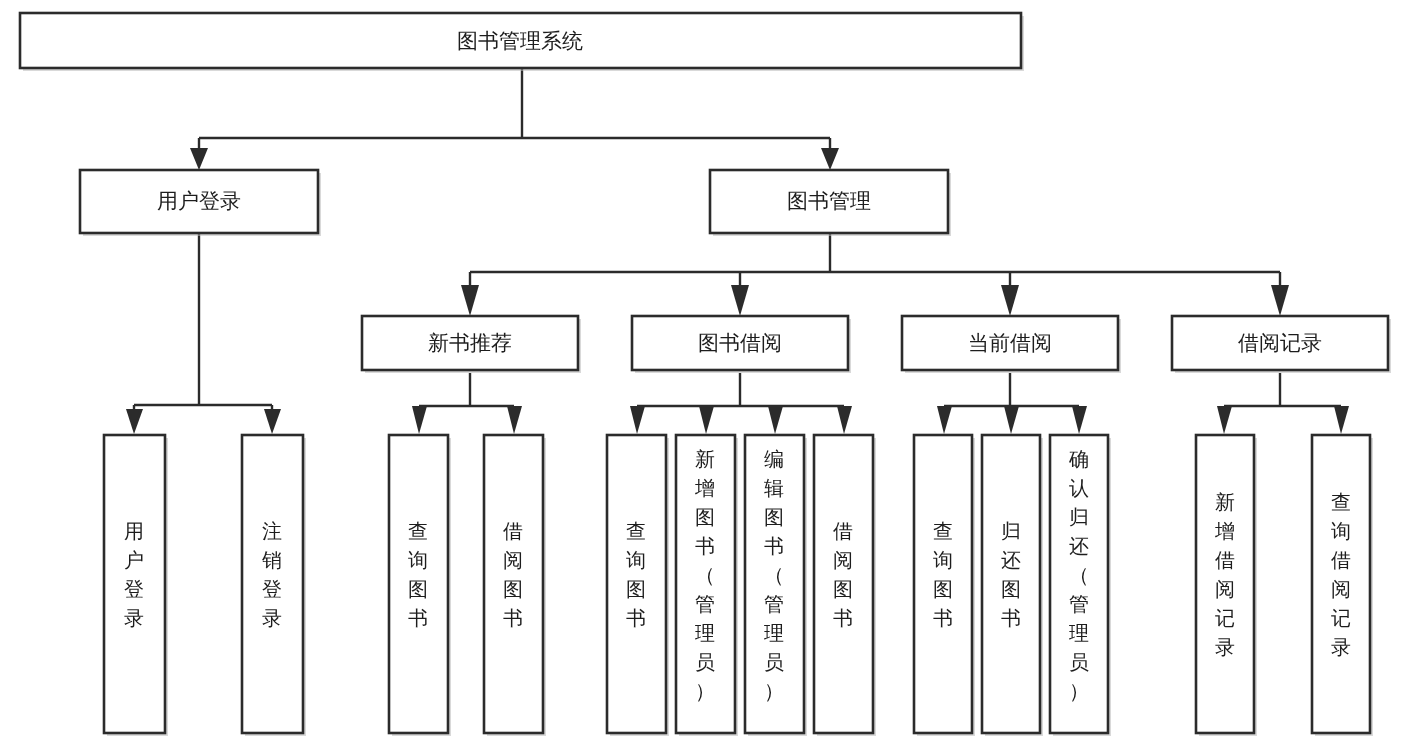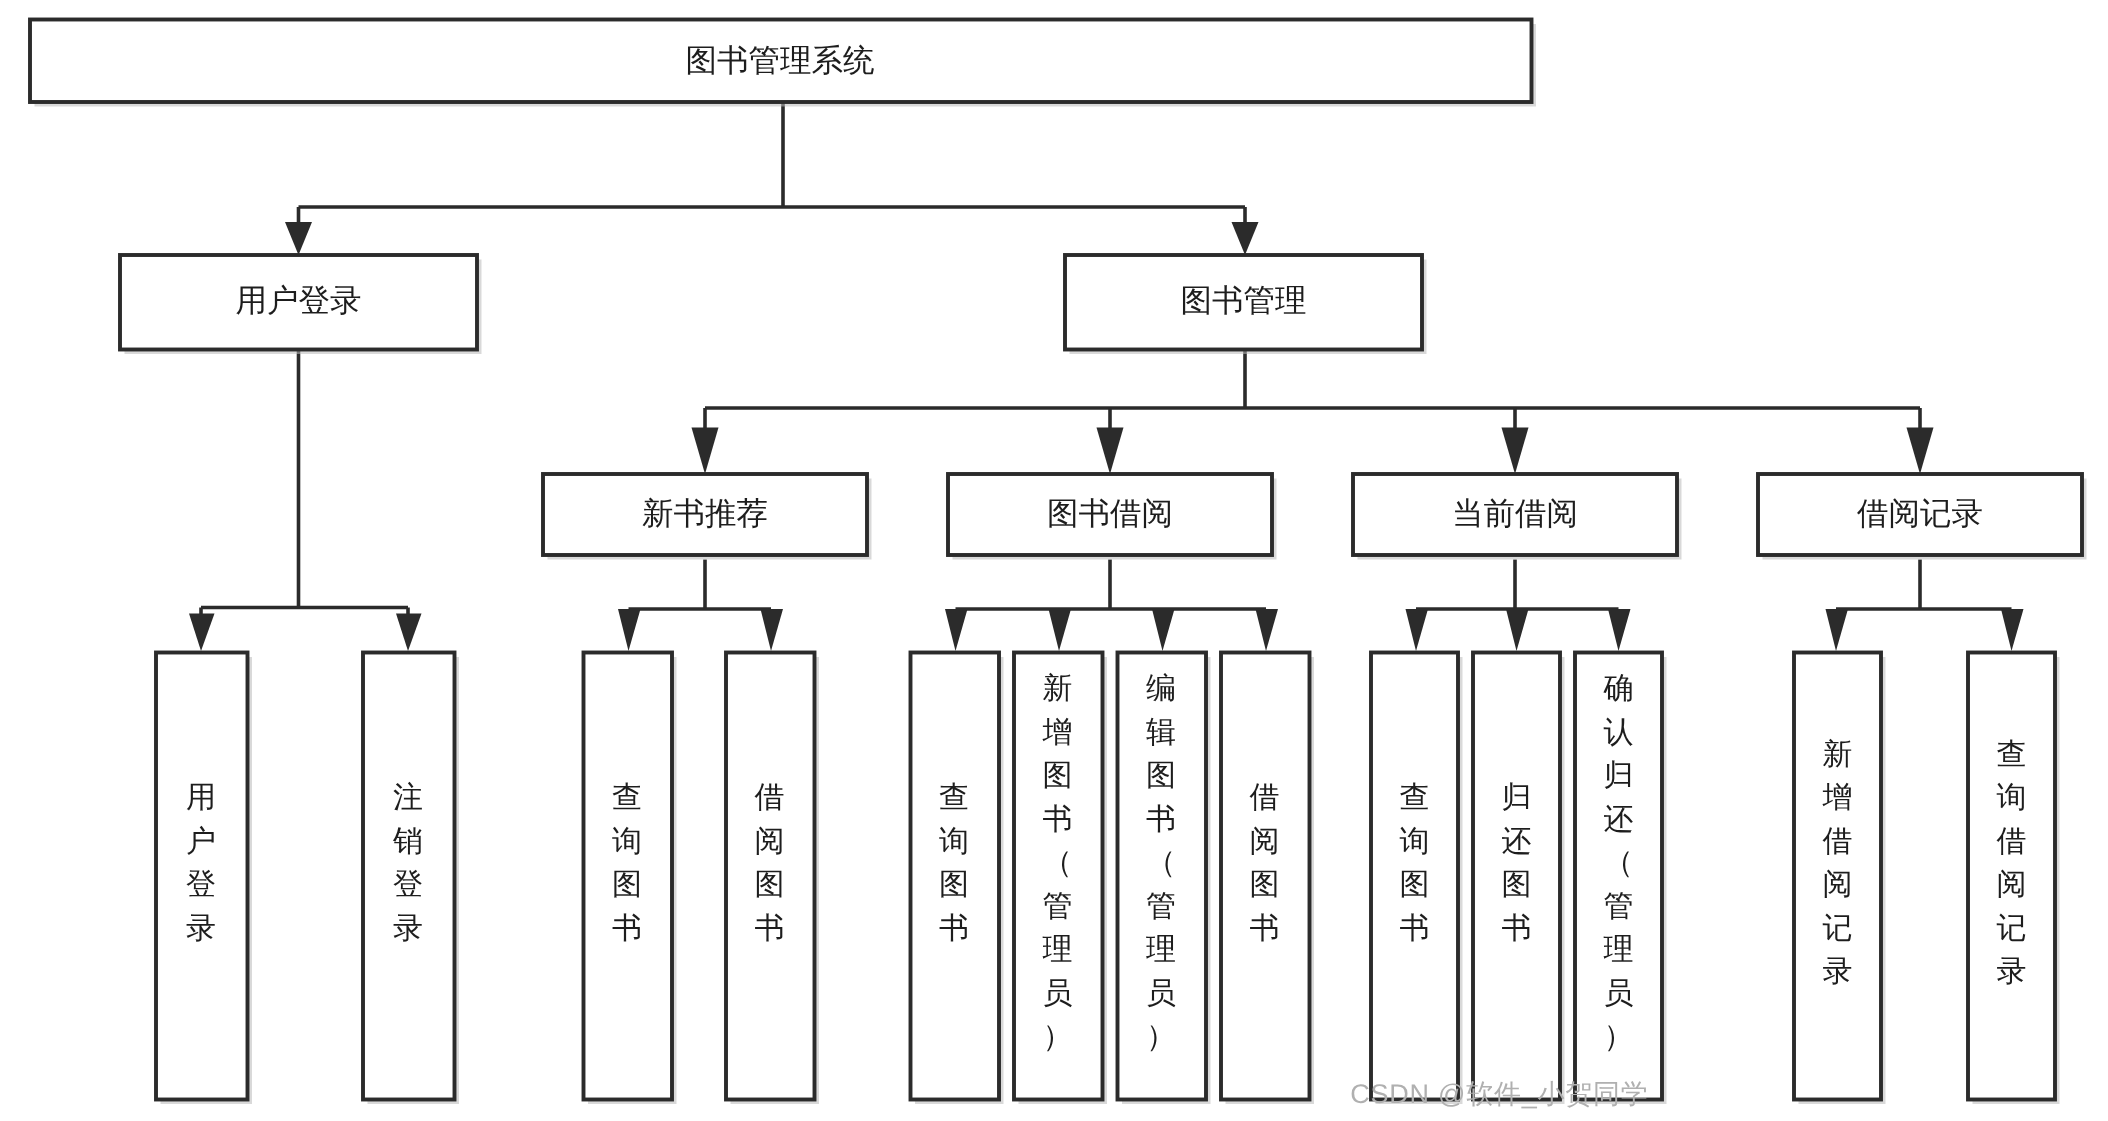--- a/index.html
+++ b/index.html
@@ -238,15 +238,14 @@
       <text class="node-label label-v" x="1225" y="452"><tspan x="1225" y="504">新</tspan><tspan x="1225" y="533">增</tspan><tspan x="1225" y="562">借</tspan><tspan x="1225" y="591">阅</tspan><tspan x="1225" y="620">记</tspan><tspan x="1225" y="649">录</tspan></text>
     </g>
     <g>
       <rect class="node-shadow" x="1315" y="438" width="58" height="298"></rect>
       <rect class="node-box" x="1312" y="435" width="58" height="298"></rect>
       <text class="node-label label-v" x="1341" y="452"><tspan x="1341" y="504">查</tspan><tspan x="1341" y="533">询</tspan><tspan x="1341" y="562">借</tspan><tspan x="1341" y="591">阅</tspan><tspan x="1341" y="620">记</tspan><tspan x="1341" y="649">录</tspan></text>
     </g>
 
   </svg>
 
-  <div class="watermark">CSDN @软件_小贺同学</div>
 
 </div>
 
 </body></html>

